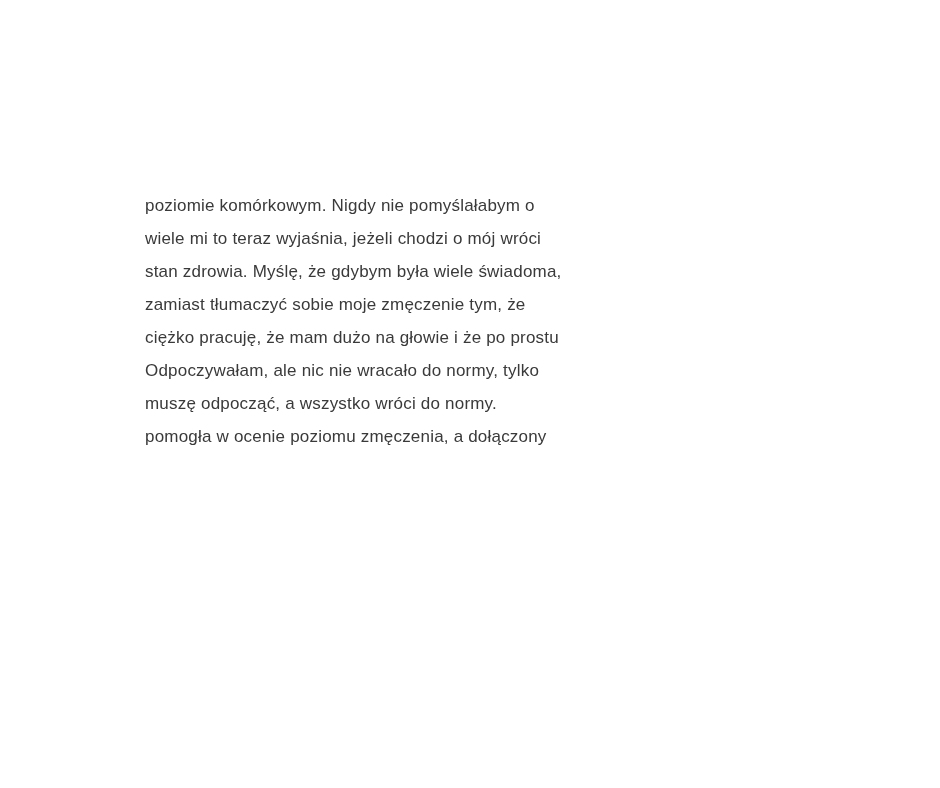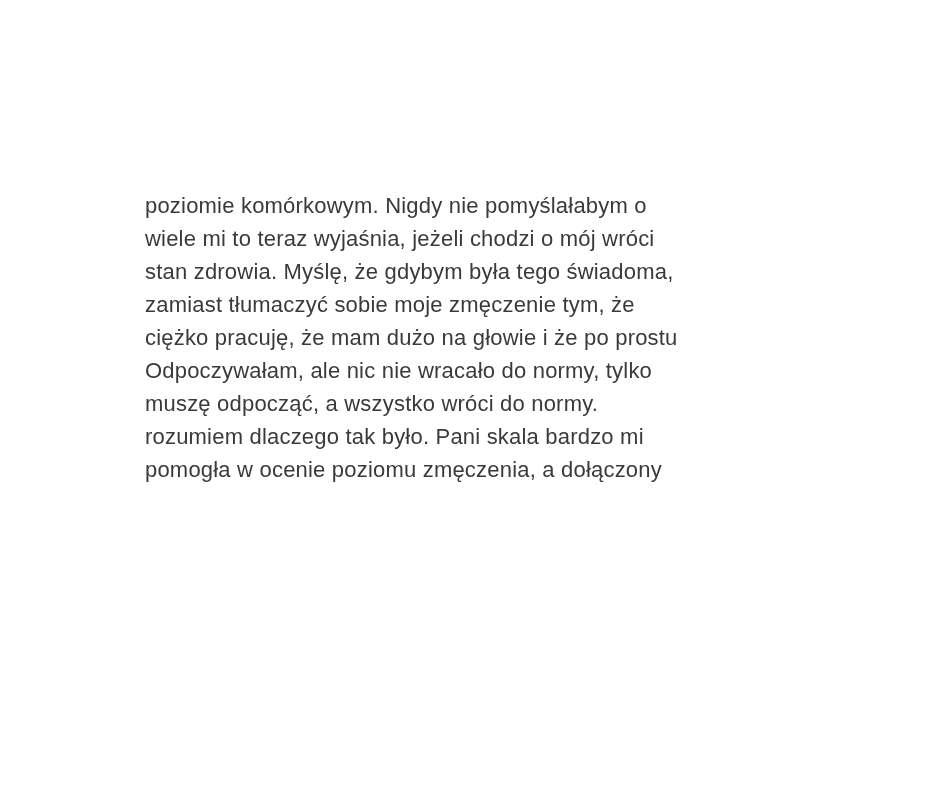--- a/index.html
+++ b/index.html
@@ -13,36 +13,35 @@
     position: relative;
     overflow: hidden;
     font-family: "Liberation Sans", "DejaVu Sans", sans-serif;
   }
   .text-block {
     position: absolute;
     left: 145px;
     top: 189px;
     width: 680px;
     color: #3a3a3a;
-    font-size: 22px;
+    font-size: 17px;
     line-height: 33px;
     font-weight: 400;
     letter-spacing: 0.2px;
     text-align: left;
   }
   .text-line {
     white-space: nowrap;
   }
 </style>
 </head>
 <body>
 
 <div class="text-block">
   <div class="text-line">poziomie komórkowym. Nigdy nie pomyślałabym o</div>
   <div class="text-line">wiele mi to teraz wyjaśnia, jeżeli chodzi o mój wróci</div>
-  <div class="text-line">stan zdrowia. Myślę, że gdybym była tego świadoma,</div>
+  <div class="text-line">stan zdrowia. Myślę, że gdybym była wiele świadoma,</div>
   <div class="text-line">zamiast tłumaczyć sobie moje zmęczenie tym, że</div>
   <div class="text-line">ciężko pracuję, że mam dużo na głowie i że po prostu</div>
   <div class="text-line">Odpoczywałam, ale nic nie wracało do normy, tylko</div>
   <div class="text-line">muszę odpocząć, a wszystko wróci do normy.</div>
-  <div class="text-line">rozumiem dlaczego tak było. Pani skala bardzo mi</div>
   <div class="text-line">pomogła w ocenie poziomu zmęczenia, a dołączony</div>
 </div>
 
 </body></html>

